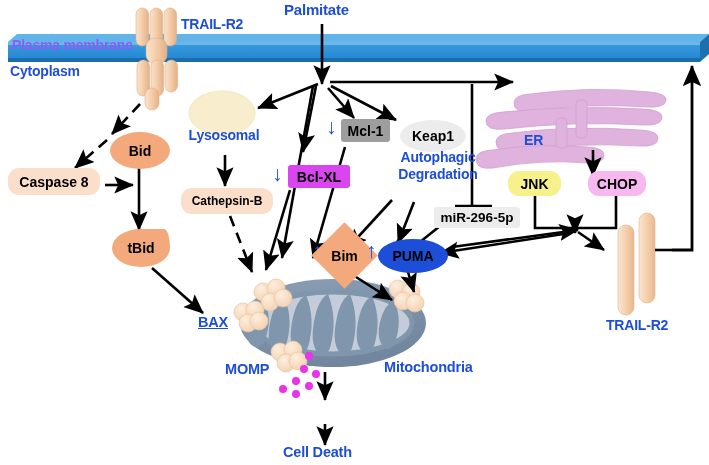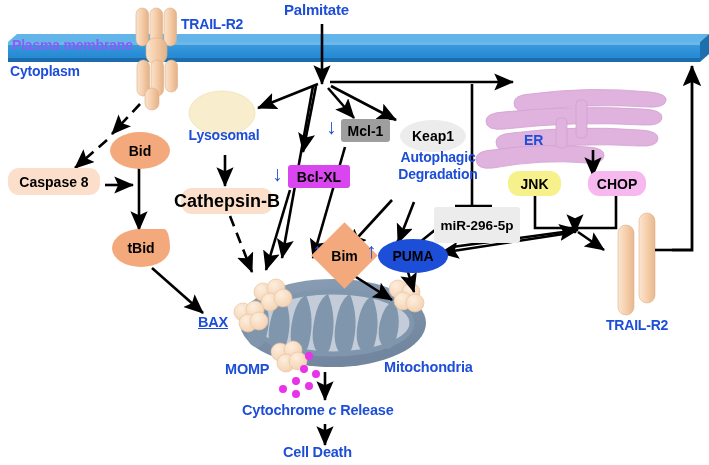--- a/index.html
+++ b/index.html
@@ -218,34 +218,34 @@
 
   <div class="node pill" style="left:8px;top:168px;width:92px;height:27px;background:#fbdfca;font-size:14px;">Caspase 8</div>
 
   <div class="node" style="left:112px;top:229px;width:58px;height:38px;background:#f3a97c;
         border-radius:50% 10% 50% 50%/50% 50% 50% 50%;font-size:14px;">tBid</div>
 
   <div class="node" style="left:110px;top:132px;width:60px;height:37px;background:#f3a97c;border-radius:50%;font-size:14px;">Bid</div>
 
   <div class="lbl" style="left:179px;top:128px;font-size:14px;text-align:center;width:90px;">Lysosomal</div>
 
-  <div class="node pill" style="left:181px;top:188px;width:92px;height:26px;background:#fbdfca;font-size:18px;">Cathepsin-B</div>
+  <div class="node pill" style="left:181px;top:188px;width:92px;height:26px;background:#fbdfca;font-size:12px;">Cathepsin-B</div>
 
   <div class="lbl" style="left:326px;top:116px;font-size:21px;line-height:1;">↓</div>
   <div class="node" style="left:341px;top:119px;width:49px;height:23px;background:#9e9e9e;border-radius:3px;font-size:14px;">Mcl-1</div>
 
   <div class="lbl" style="left:272px;top:163px;font-size:21px;line-height:1;">↓</div>
   <div class="node" style="left:288px;top:165px;width:62px;height:23px;background:#d946ef;border-radius:3px;font-size:14px;">Bcl-XL</div>
 
   <div class="node" style="left:400px;top:120px;width:66px;height:32px;background:#ececec;border-radius:50%;font-size:14px;">Keap1</div>
 
   <div class="lbl" style="left:393px;top:150px;font-size:14px;width:90px;text-align:center;">Autophagic</div>
   <div class="lbl" style="left:389px;top:167px;font-size:14px;width:98px;text-align:center;">Degradation</div>
 
-  <div class="node" style="left:434px;top:207px;width:86px;height:36px;background:#ececec;border-radius:3px;font-size:13.5px;">miR-296-5p</div>
+  <div class="node" style="left:434px;top:207px;width:86px;height:21px;background:#ececec;border-radius:3px;font-size:13.5px;">miR-296-5p</div>
 
 
   <div class="lbl" style="left:524px;top:133px;font-size:14px;">ER</div>
 
   <div class="node pill" style="left:508px;top:171px;width:53px;height:25px;background:#f7f18c;font-size:14px;">JNK</div>
 
   <div class="node pill" style="left:588px;top:171px;width:58px;height:25px;background:#f7b8ef;font-size:14px;">CHOP</div>
 
   <div class="lbl" style="left:312px;top:240px;font-size:21px;line-height:1;">↑</div>
   <div style="position:absolute;left:321px;top:232px;width:47px;height:47px;background:#f3a97c;
@@ -256,17 +256,16 @@
   <div class="node" style="left:378px;top:239px;width:70px;height:34px;background:#1d4ed8;border-radius:50%;font-size:14px;">PUMA</div>
 
   <div class="lbl" style="left:198px;top:314px;font-size:14.5px;text-decoration:underline;">BAX</div>
 
   <div class="lbl" style="left:225px;top:361px;font-size:14.5px;">MOMP</div>
 
   <div class="lbl" style="left:384px;top:359px;font-size:14.5px;">Mitochondria</div>
 
   <div class="lbl" style="left:606px;top:318px;font-size:14px;">TRAIL-R2</div>
 
-  <div class="lbl" style="left:242px;top:402px;font-size:14.5px;"><span>Cytochrome </span><span class="ital">c</span><span> Release</span></div>
 
   <div class="lbl" style="left:283px;top:444px;font-size:14.5px;">Cell Death</div>
 
 </div>
 
 </body></html>

